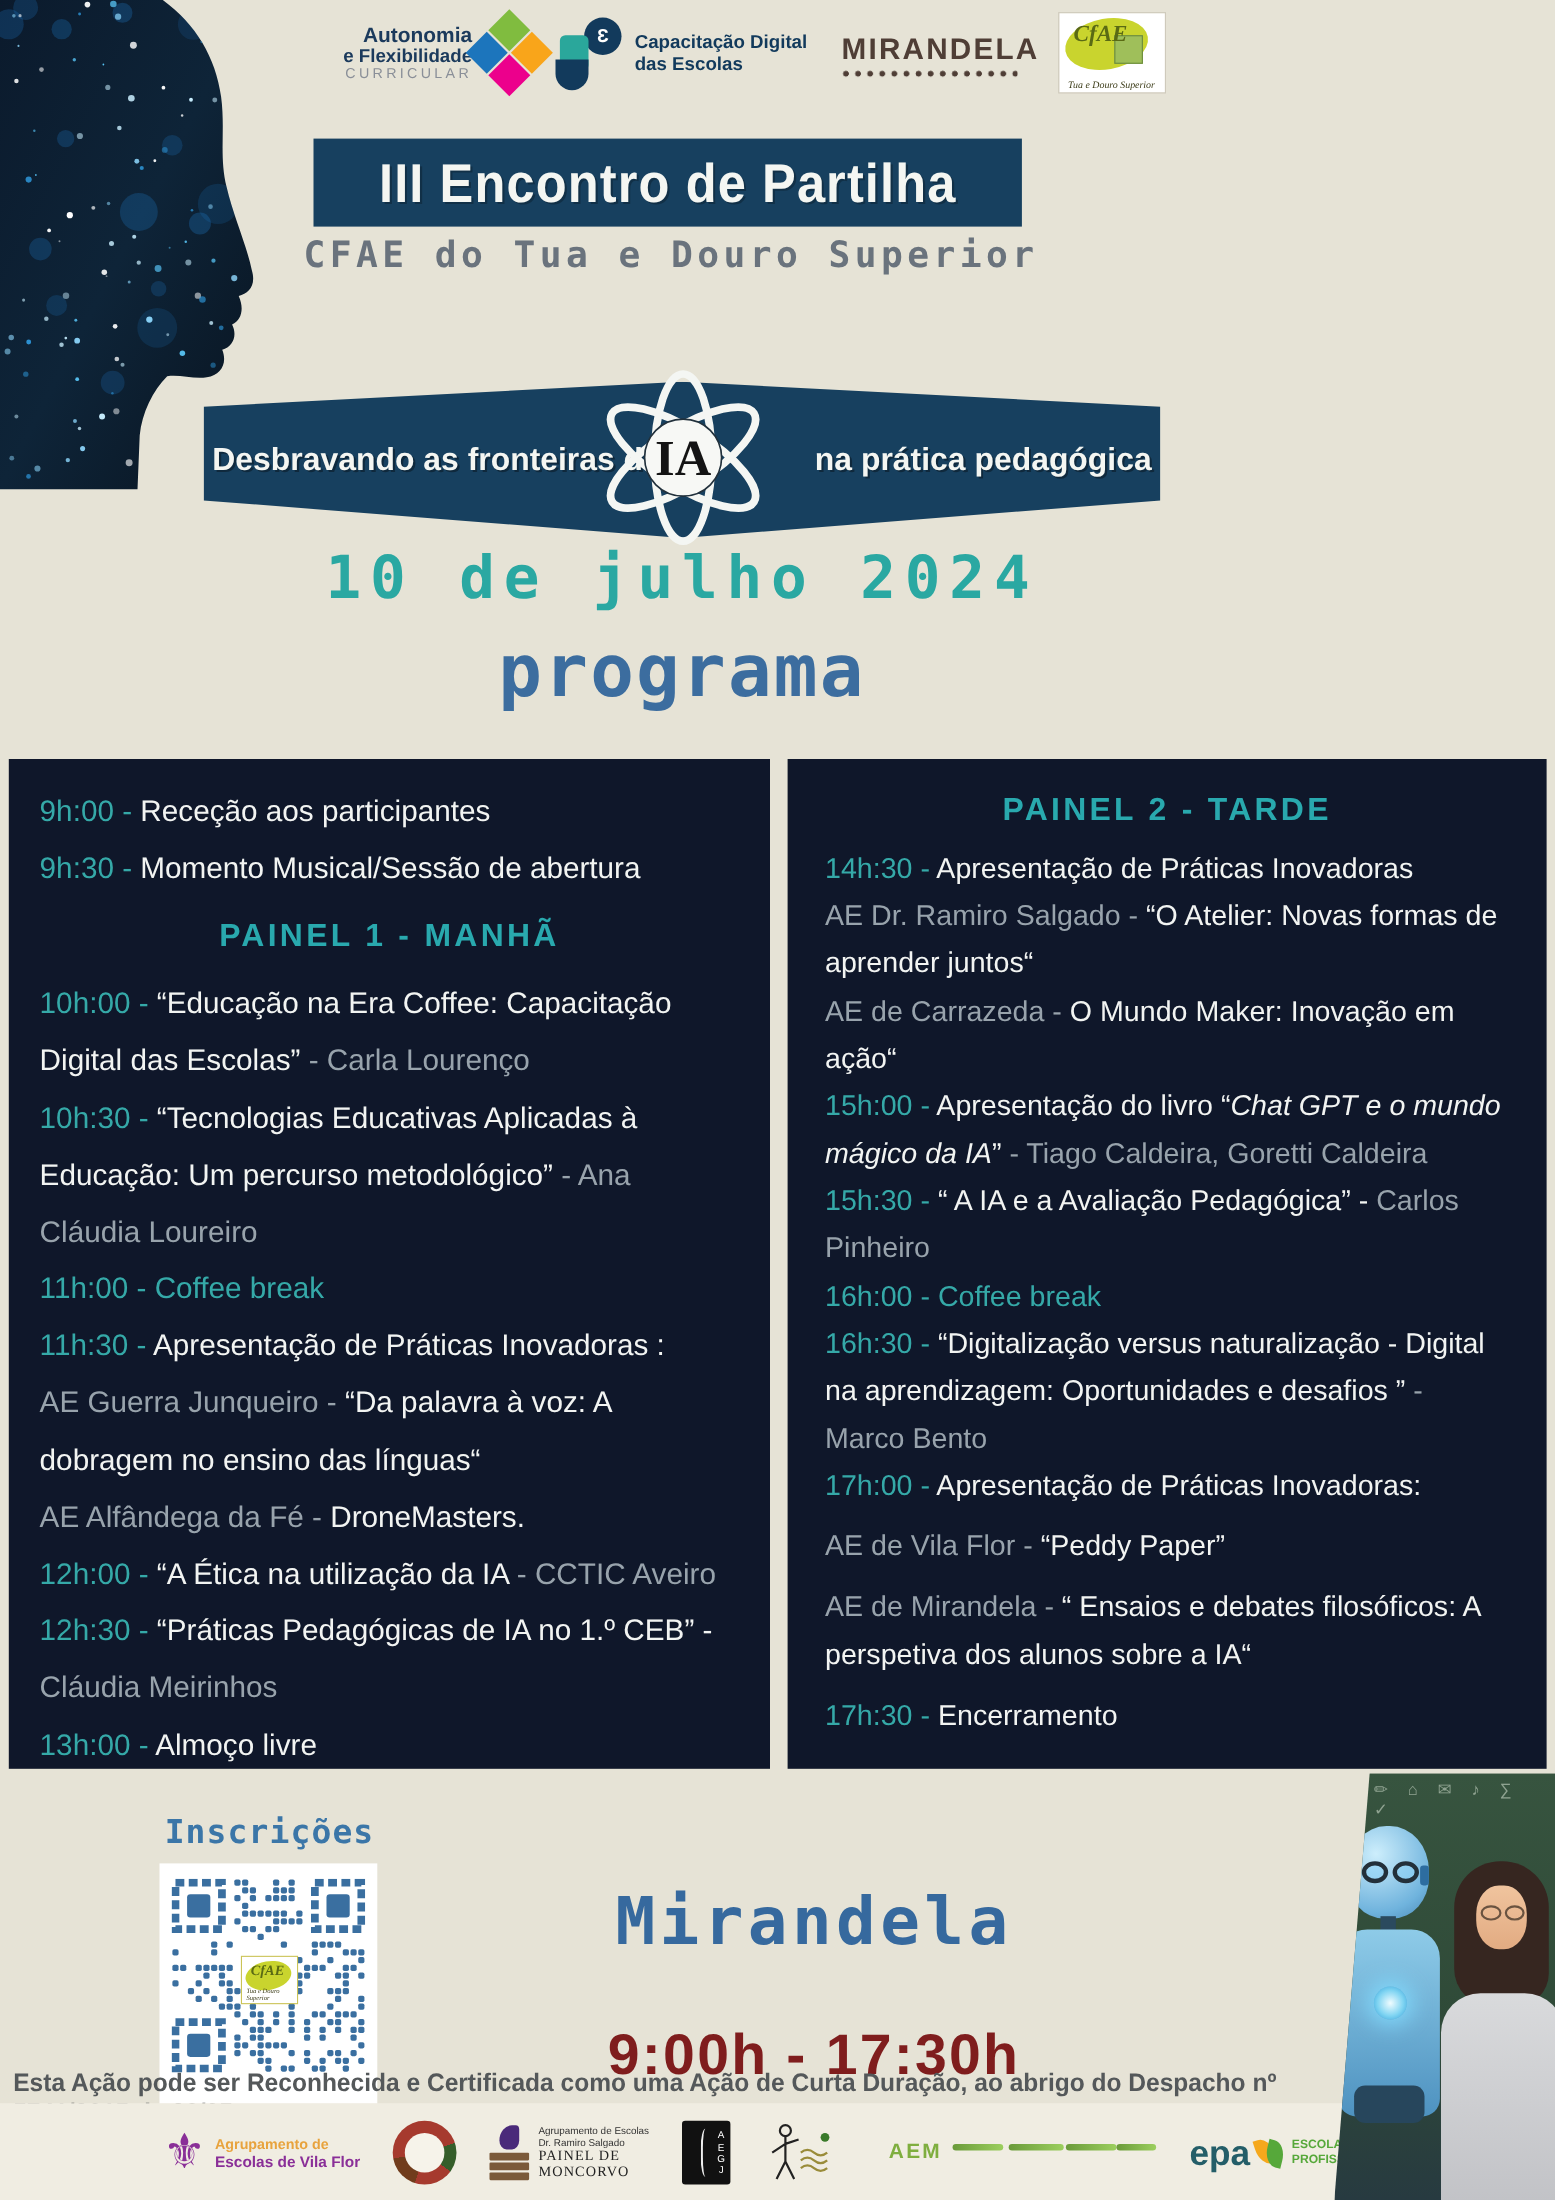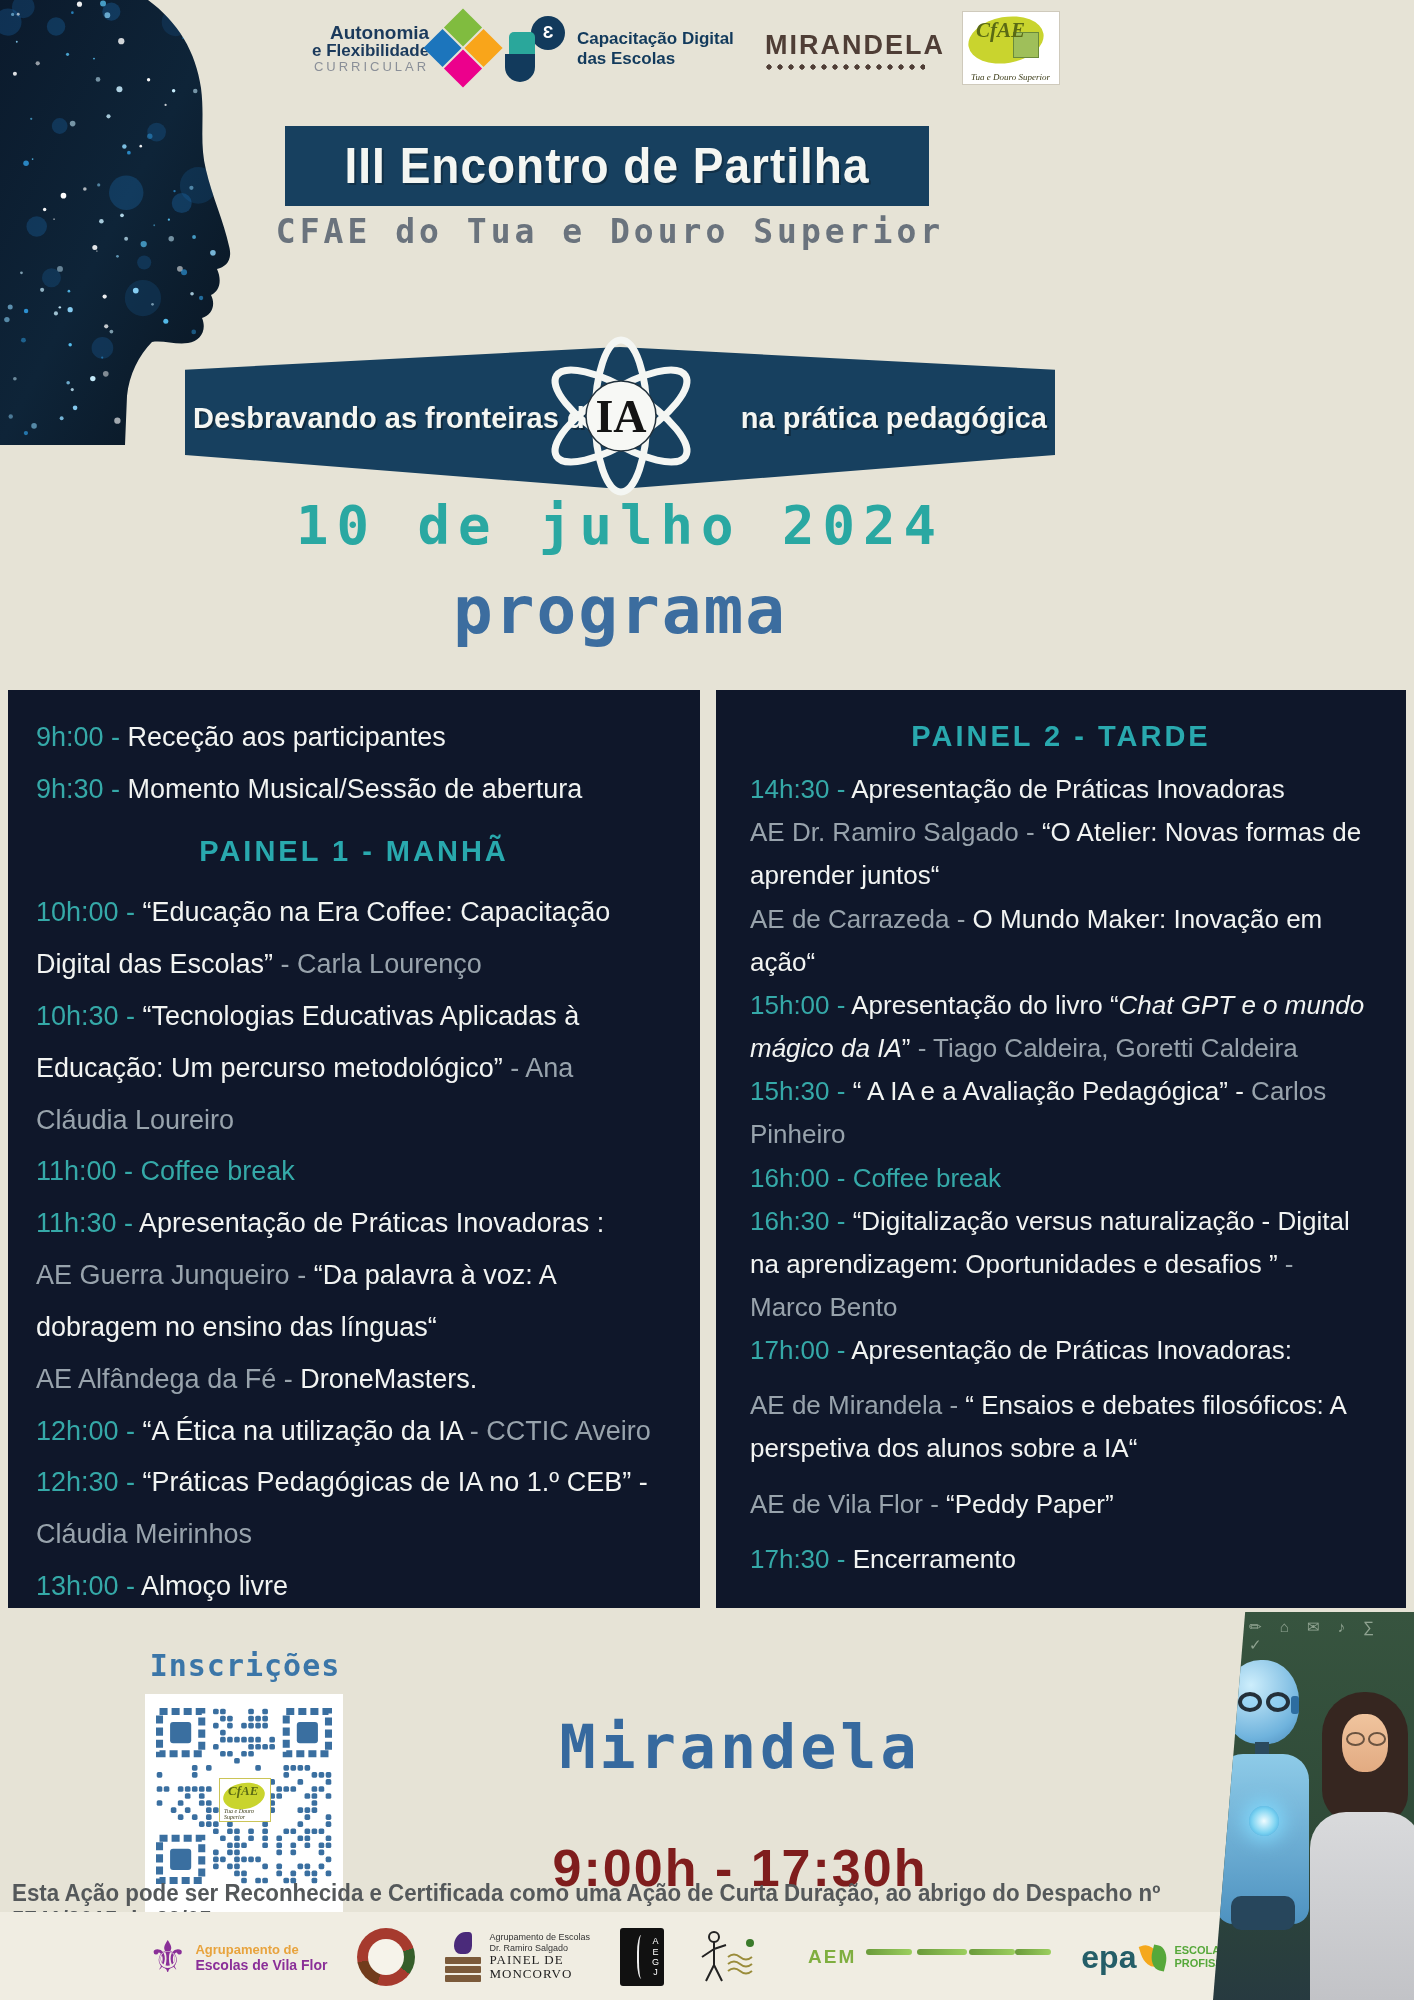--- a/index.html
+++ b/index.html
@@ -362,22 +362,22 @@
   <div class="panel right">
       <p class="line heading-line"><span class="seg-heading">PAINEL 2 - TARDE</span></p>
       <p class="line"><span class="seg-time">14h:30 - </span><span class="seg-white">Apresentação de Práticas Inovadoras</span></p>
       <p class="line"><span class="seg-gray">AE Dr. Ramiro Salgado - </span><span class="seg-white">“O Atelier: Novas formas de aprender juntos“</span></p>
       <p class="line"><span class="seg-gray">AE de Carrazeda - </span><span class="seg-white">O Mundo Maker: Inovação em ação“</span></p>
       <p class="line"><span class="seg-time">15h:00 - </span><span class="seg-white">Apresentação do livro “</span><span class="seg-italic">Chat GPT e o mundo mágico da IA</span><span class="seg-white">” </span><span class="seg-gray">- Tiago Caldeira, Goretti Caldeira</span></p>
       <p class="line"><span class="seg-time">15h:30 - </span><span class="seg-white">“ A IA e a Avaliação Pedagógica” - </span><span class="seg-gray">Carlos Pinheiro</span></p>
       <p class="line"><span class="seg-time">16h:00 - Coffee break</span></p>
       <p class="line"><span class="seg-time">16h:30 - </span><span class="seg-white">“Digitalização versus naturalização - Digital na aprendizagem: Oportunidades e desafios ” </span><span class="seg-gray">- Marco Bento</span></p>
       <p class="line"><span class="seg-time">17h:00 - </span><span class="seg-white">Apresentação de Práticas Inovadoras:</span></p>
+      <p class="line gap"><span class="seg-gray">AE de Vila Flor - </span><span class="seg-white">“Peddy Paper”</span></p>
       <p class="line gap"><span class="seg-gray">AE de Mirandela - </span><span class="seg-white">“ Ensaios e debates filosóficos: A perspetiva dos alunos sobre a IA“</span></p>
-      <p class="line gap"><span class="seg-gray">AE de Vila Flor - </span><span class="seg-white">“Peddy Paper”</span></p>
       <p class="line gap"><span class="seg-time">17h:30 - </span><span class="seg-white">Encerramento</span></p>
     </div>
 
   <div class="insc-label">Inscrições</div>
   <div class="qr-box">
     <svg id="qr-svg" width="176" height="176" viewBox="0 0 175 175">
         <rect x="3.5" y="3.5" width="42" height="42" fill="none" stroke="#3a6fa0" stroke-width="7" stroke-dasharray="8 4"></rect>
         <rect x="14" y="14" width="21" height="21" rx="3" fill="#3a6fa0"></rect>
         <rect x="129.5" y="3.5" width="42" height="42" fill="none" stroke="#3a6fa0" stroke-width="7" stroke-dasharray="8 4"></rect>
         <rect x="140" y="14" width="21" height="21" rx="3" fill="#3a6fa0"></rect>

